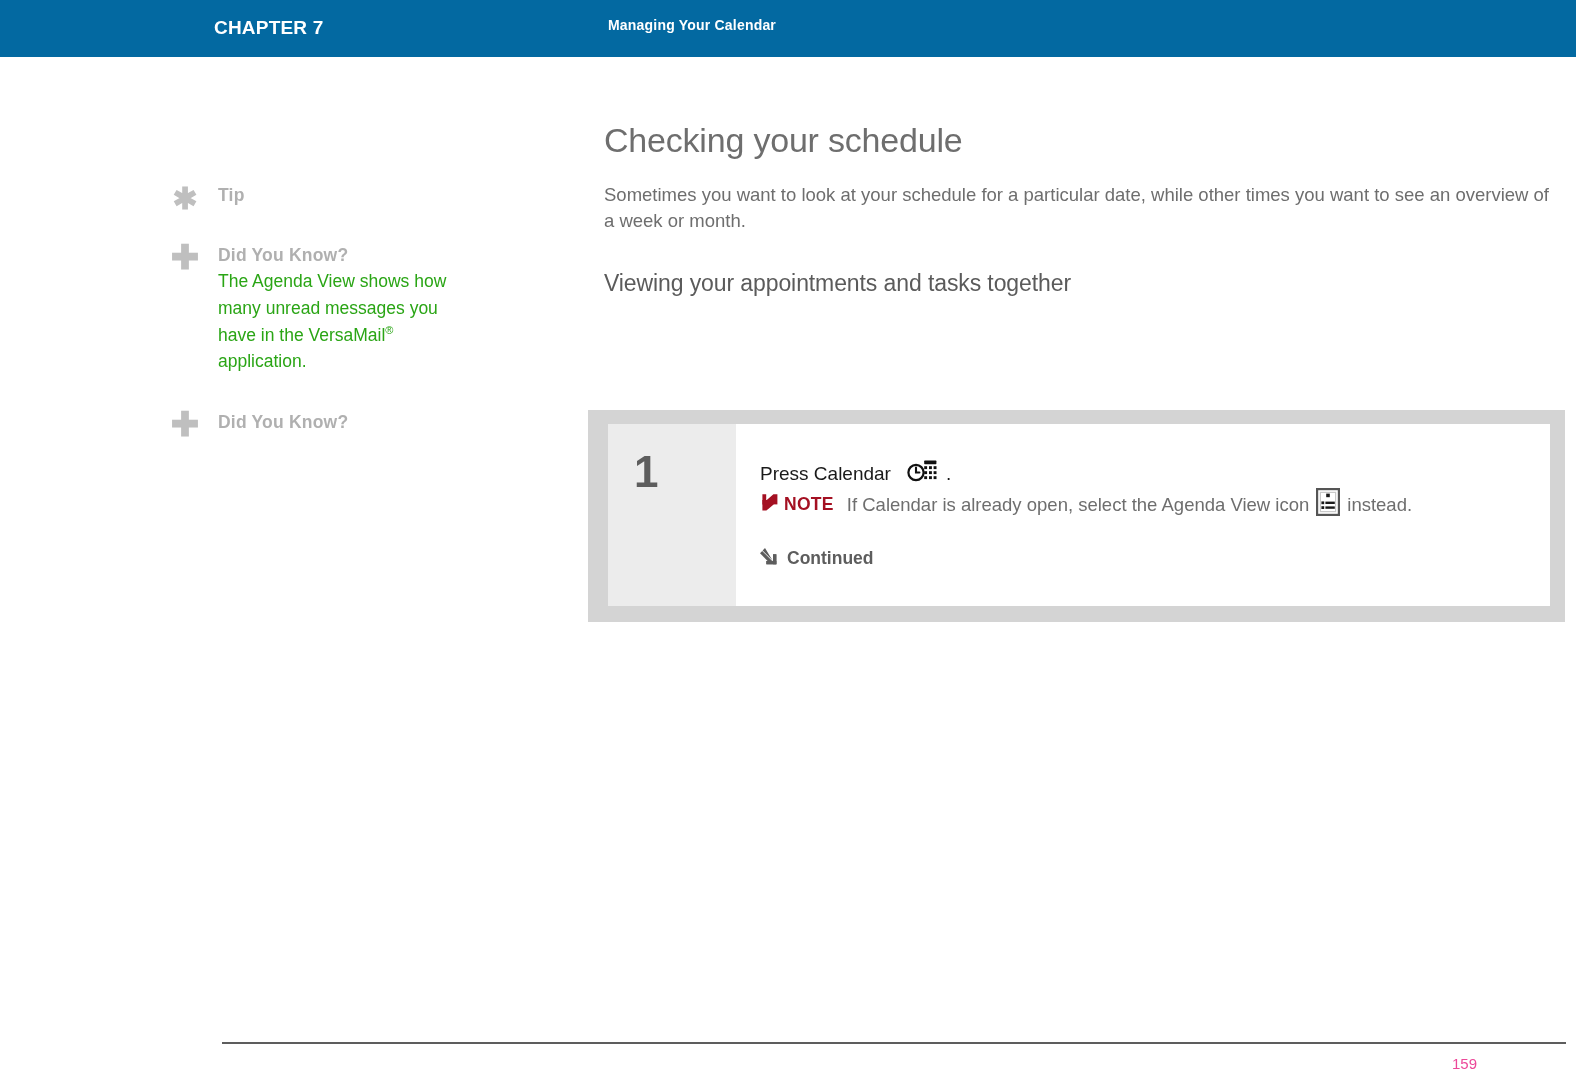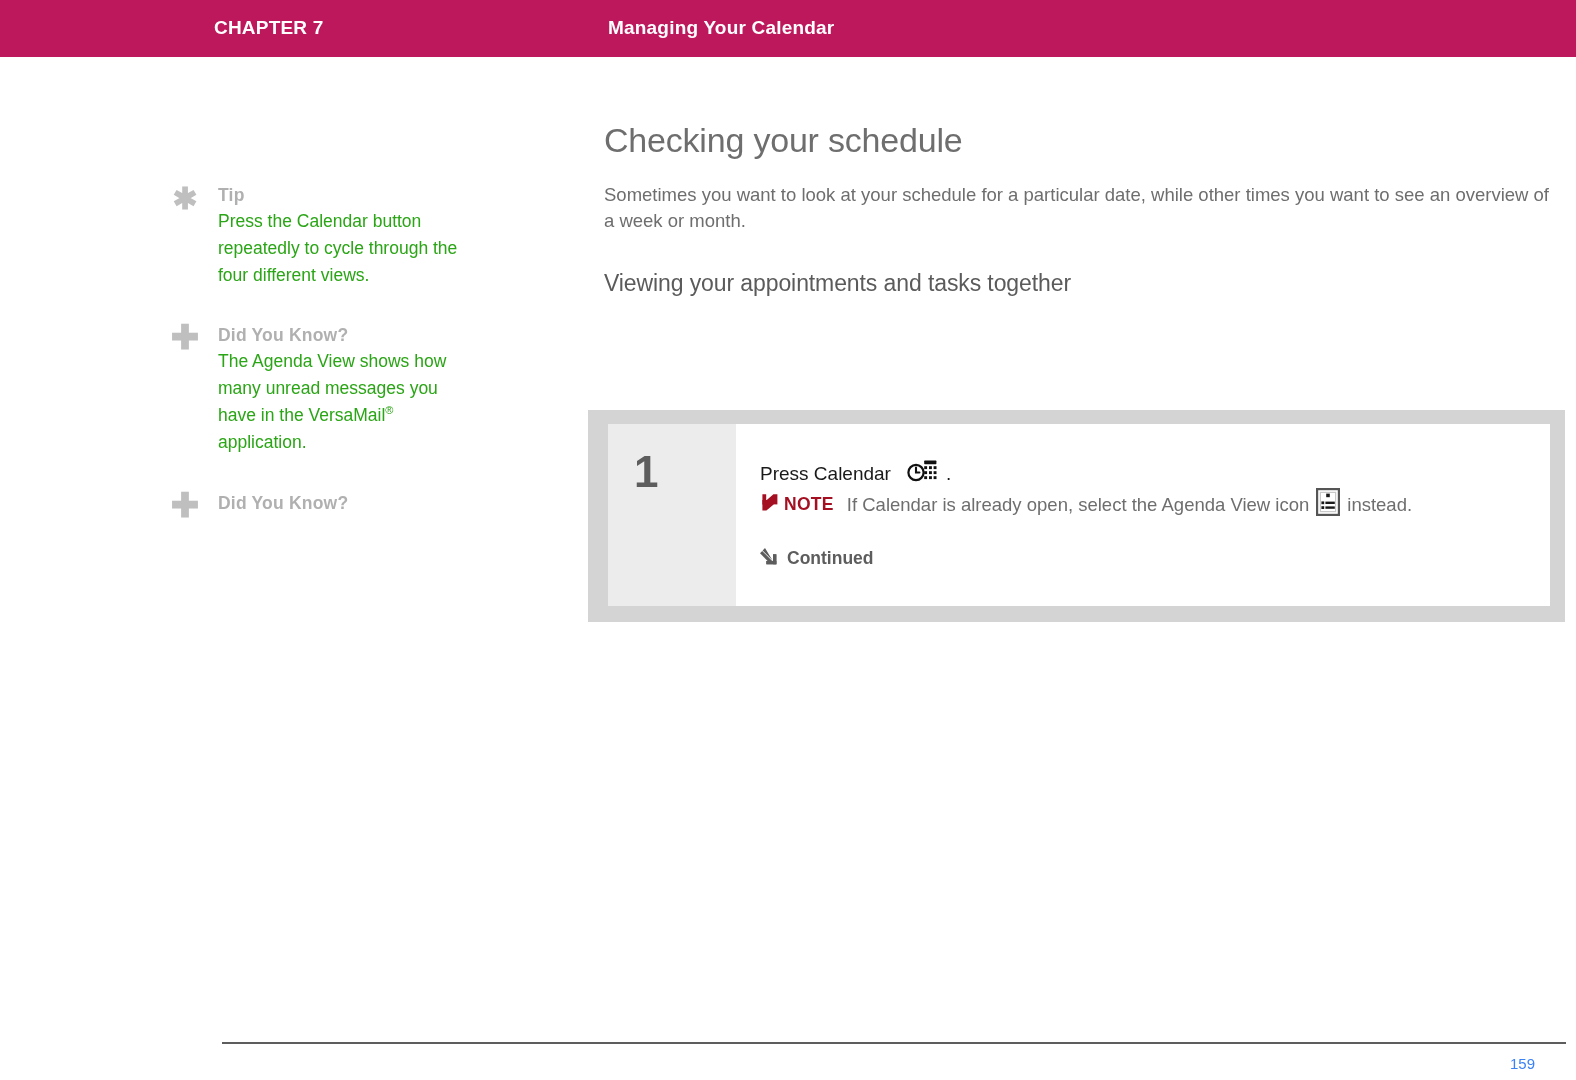--- a/index.html
+++ b/index.html
@@ -15,37 +15,37 @@
     position: relative;
     -webkit-font-smoothing: antialiased;
   }
 
   
   .header-bar {
     position: absolute;
     left: 0; top: 0;
     width: 1576px;
     height: 57px;
-    background: #be185d;
+    background: #0369a1;
     color: #ffffff;
   }
   .header-chapter {
     position: absolute;
     left: 214px;
     top: 17px;
     font-size: 19px;
     font-weight: bold;
     letter-spacing: 0.2px;
     white-space: nowrap;
   }
   .header-title {
     position: absolute;
     left: 608px;
     top: 17px;
-    font-size: 19px;
+    font-size: 14px;
     font-weight: bold;
     letter-spacing: 0.2px;
     white-space: nowrap;
   }
 
   
   .sidebar {
     position: absolute;
     left: 170px;
     top: 182px;
@@ -223,40 +223,39 @@
     left: 216px;
     top: 1084px;
     font-size: 18px;
     color: #5d5d5d;
     white-space: nowrap;
   }
   .footer-left b { font-weight: bold; }
   .footer-left .sup { font-size: 11px; vertical-align: super; line-height: 0; }
   .footer-page {
     position: absolute;
-    left: 1510px;
+    left: 1452px;
     top: 1055px;
     font-size: 15px;
-    color: #3b82f6;
+    color: #ec4899;
   }
 </style>
 </head>
 <body>
 
 <div class="header-bar">
   <div class="header-chapter">CHAPTER 7</div>
   <div class="header-title">Managing Your Calendar</div>
 </div>
 
 <div class="sidebar">
 
   <div class="side-block">
     <div class="side-icon asterisk">✱</div>
     <div class="side-label">Tip</div>
-    <div class="side-body">Press the Calendar button repeatedly to cycle through the four different views.</div>
   </div>
 
   <div class="side-block" style="margin-top:34px;">
     <div class="side-icon plus">✚</div>
     <div class="side-label">Did You Know?</div>
     <div class="side-body"><span>The Agenda View shows how many unread messages you have in the VersaMail</span><span class="sup">®</span><span> application.</span></div>
   </div>
 
   <div class="side-block" style="margin-top:34px;">
     <div class="side-icon plus">✚</div>

